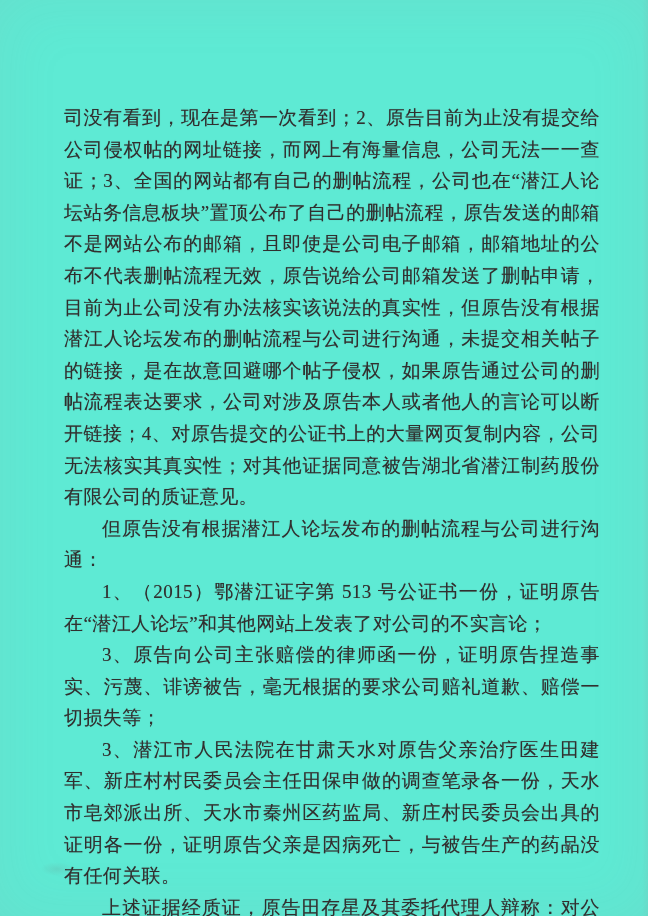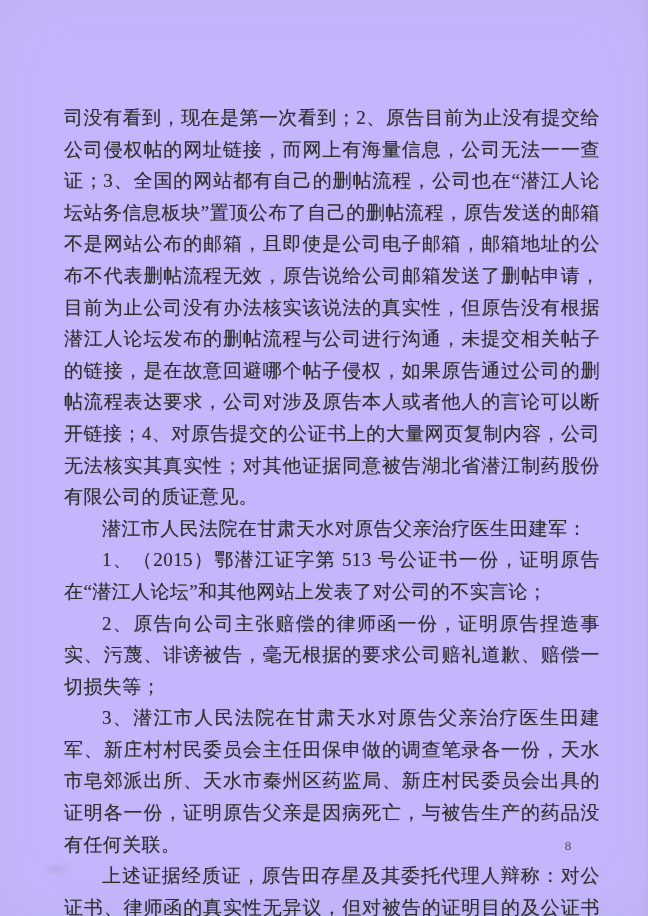--- a/index.html
+++ b/index.html
@@ -7,21 +7,21 @@
     width: 648px;
     height: 916px;
     background: #ffffff;
     overflow: hidden;
     font-family: "Liberation Serif", "DejaVu Serif", serif;
   }
   .page {
     position: relative;
     width: 648px;
     height: 916px;
-    background: #c4b5fd;
+    background: #5eead4;
     box-shadow: inset 0 0 60px rgba(160,160,155,0.12);
   }
   .content {
     position: absolute;
     left: 64px;
     top: 102px;
     width: 536px;
     font-size: 19px;
     line-height: 31.6px;
     color: #30302f;
@@ -61,22 +61,22 @@
     background: linear-gradient(to left, rgba(150,150,145,0.10), rgba(150,150,145,0));
     pointer-events: none;
   }
 </style>
 </head>
 <body>
 
 <div class="page">
   <div class="content">
       <p>司没有看到，现在是第一次看到；2、原告目前为止没有提交给公司侵权帖的网址链接，而网上有海量信息，公司无法一一查证；3、全国的网站都有自己的删帖流程，公司也在“潜江人论坛站务信息板块”置顶公布了自己的删帖流程，原告发送的邮箱不是网站公布的邮箱，且即使是公司电子邮箱，邮箱地址的公布不代表删帖流程无效，原告说给公司邮箱发送了删帖申请，目前为止公司没有办法核实该说法的真实性，但原告没有根据潜江人论坛发布的删帖流程与公司进行沟通，未提交相关帖子的链接，是在故意回避哪个帖子侵权，如果原告通过公司的删帖流程表达要求，公司对涉及原告本人或者他人的言论可以断开链接；4、对原告提交的公证书上的大量网页复制内容，公司无法核实其真实性；对其他证据同意被告湖北省潜江制药股份有限公司的质证意见。</p>
-      <p class="indent">潜江市人民法院在甘肃天水对原告父亲治疗医生田建军：</p>
+      <p class="indent">但原告没有根据潜江人论坛发布的删帖流程与公司进行沟通：</p>
       <p class="indent">1、（2015）鄂潜江证字第 513 号公证书一份，证明原告在“潜江人论坛”和其他网站上发表了对公司的不实言论；</p>
-      <p class="indent">2、原告向公司主张赔偿的律师函一份，证明原告捏造事实、污蔑、诽谤被告，毫无根据的要求公司赔礼道歉、赔偿一切损失等；</p>
+      <p class="indent">3、原告向公司主张赔偿的律师函一份，证明原告捏造事实、污蔑、诽谤被告，毫无根据的要求公司赔礼道歉、赔偿一切损失等；</p>
       <p class="indent">3、潜江市人民法院在甘肃天水对原告父亲治疗医生田建军、新庄村村民委员会主任田保申做的调查笔录各一份，天水市皂郊派出所、天水市秦州区药监局、新庄村民委员会出具的证明各一份，证明原告父亲是因病死亡，与被告生产的药品没有任何关联。</p>
       <p class="indent">上述证据经质证，原告田存星及其委托代理人辩称：对公证书、律师函的真实性无异议，但对被告的证明目的及公证书的部分内容</p>
     </div>
   <div class="page-number">8</div>
   <div class="scan-smudge"></div>
   <div class="scan-edge"></div>
 </div>
 
 </body></html>

